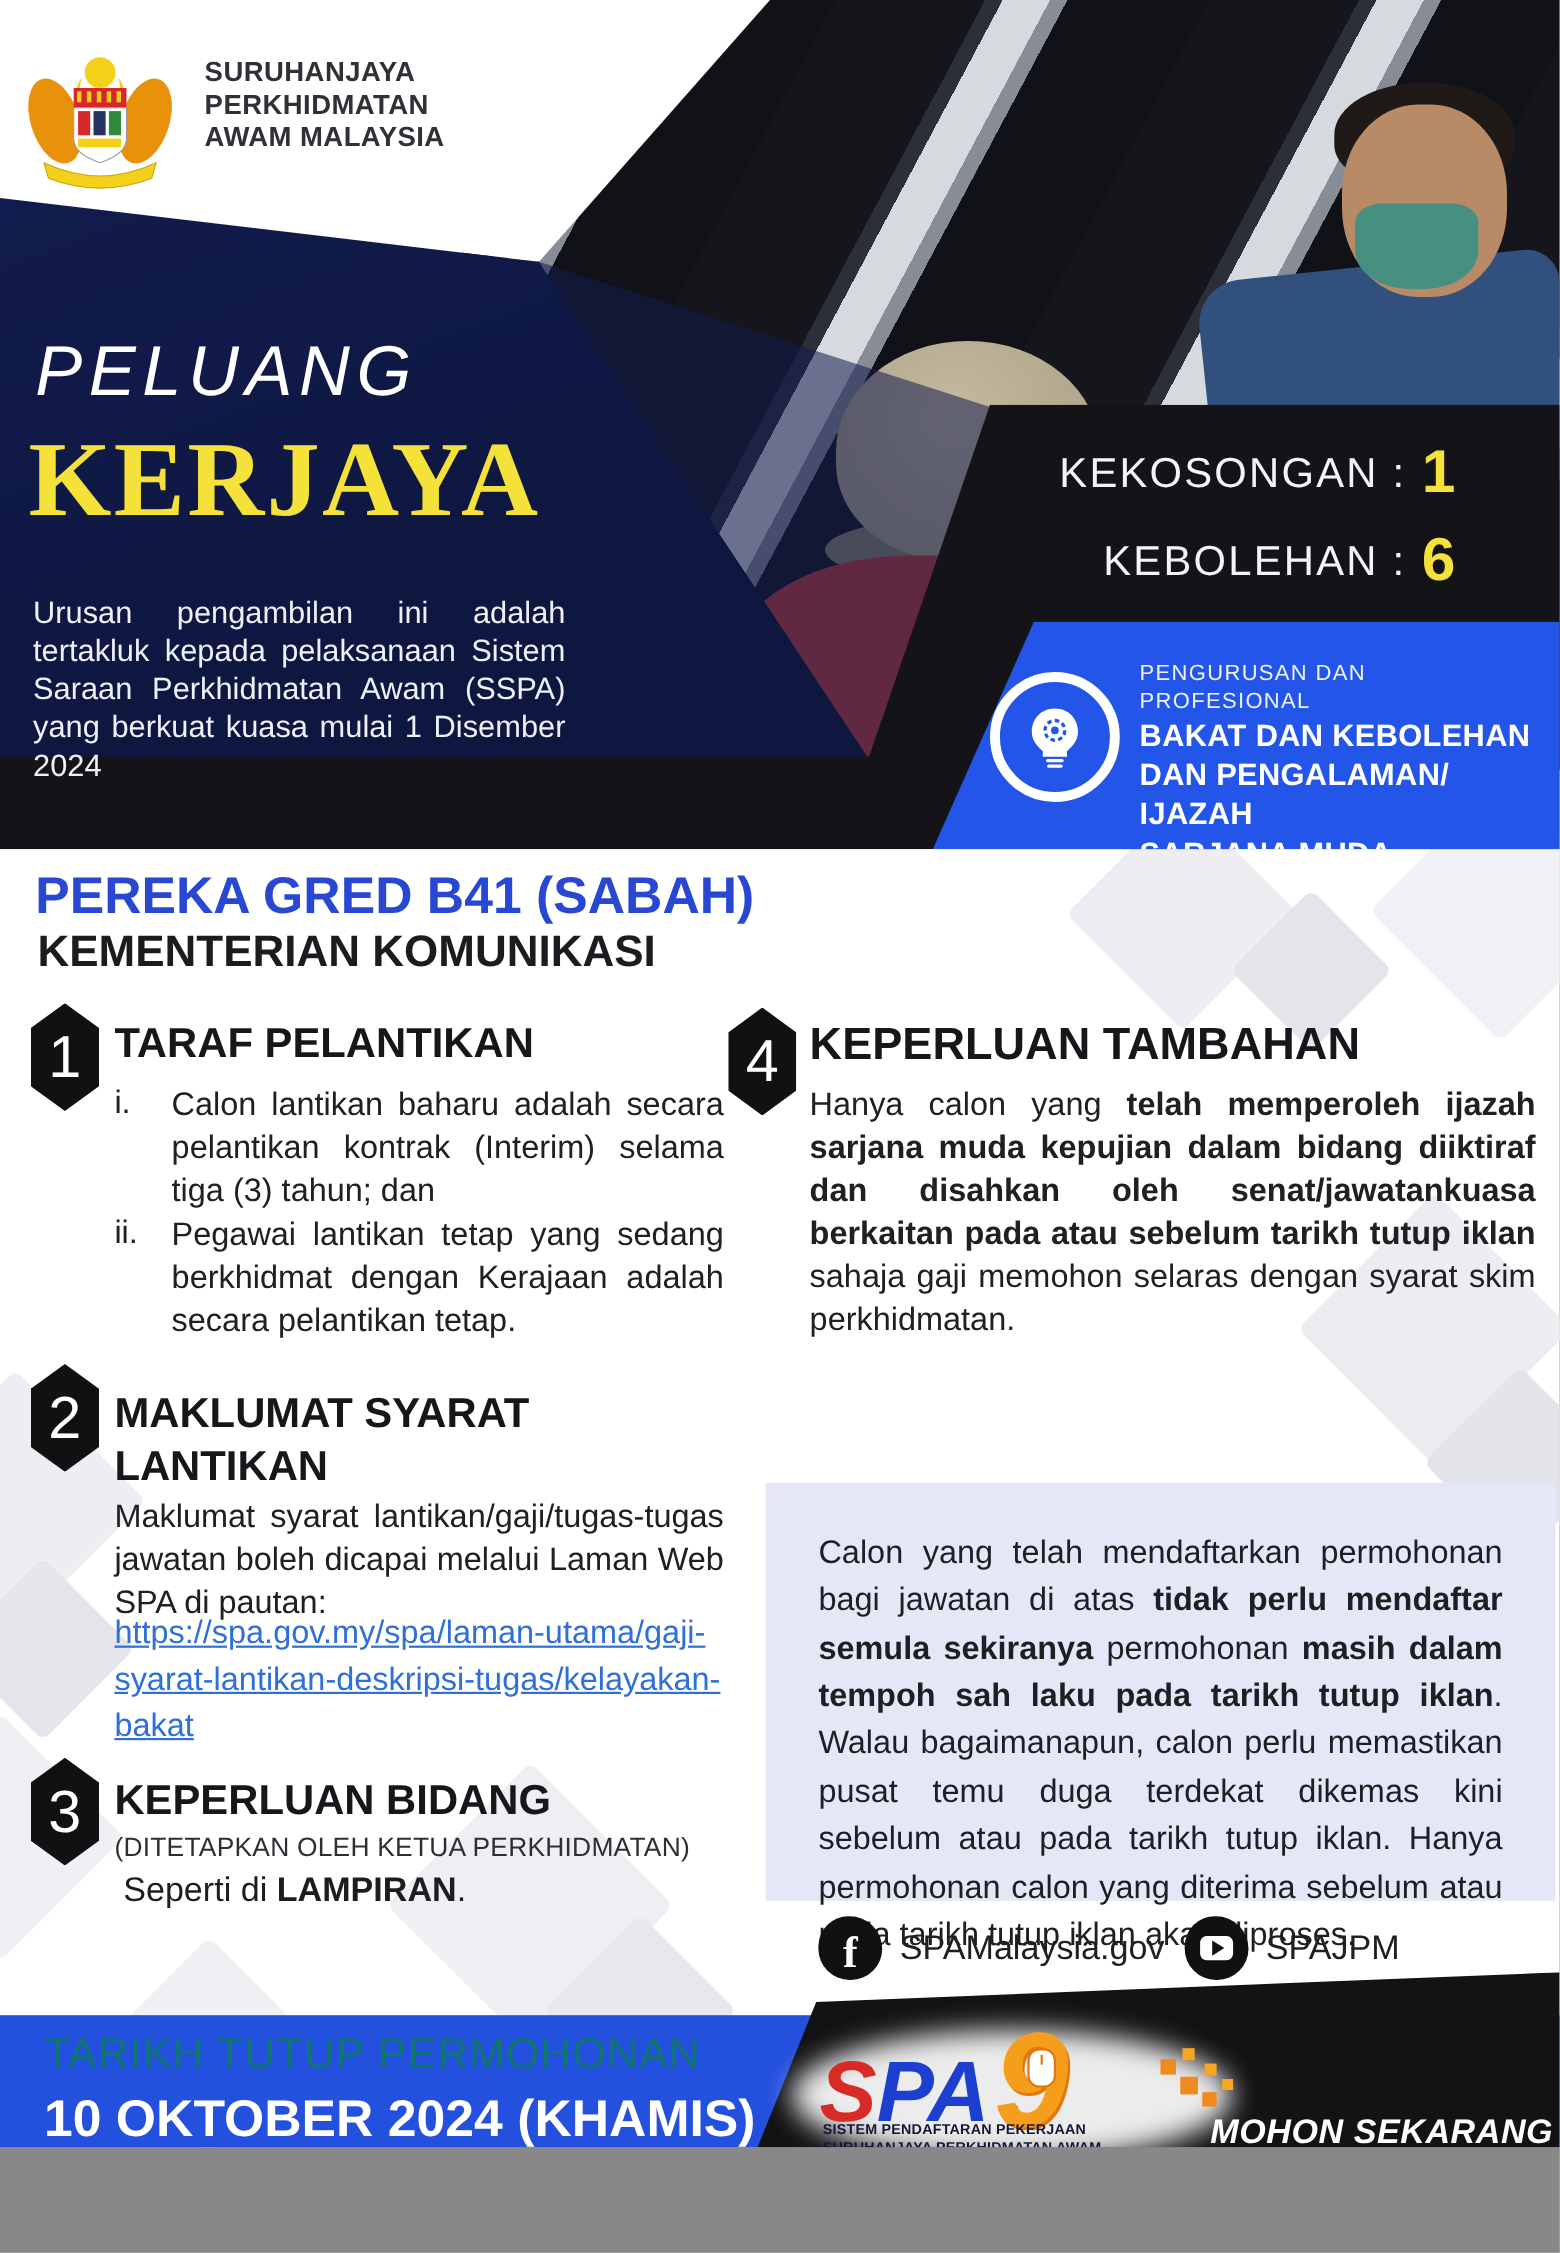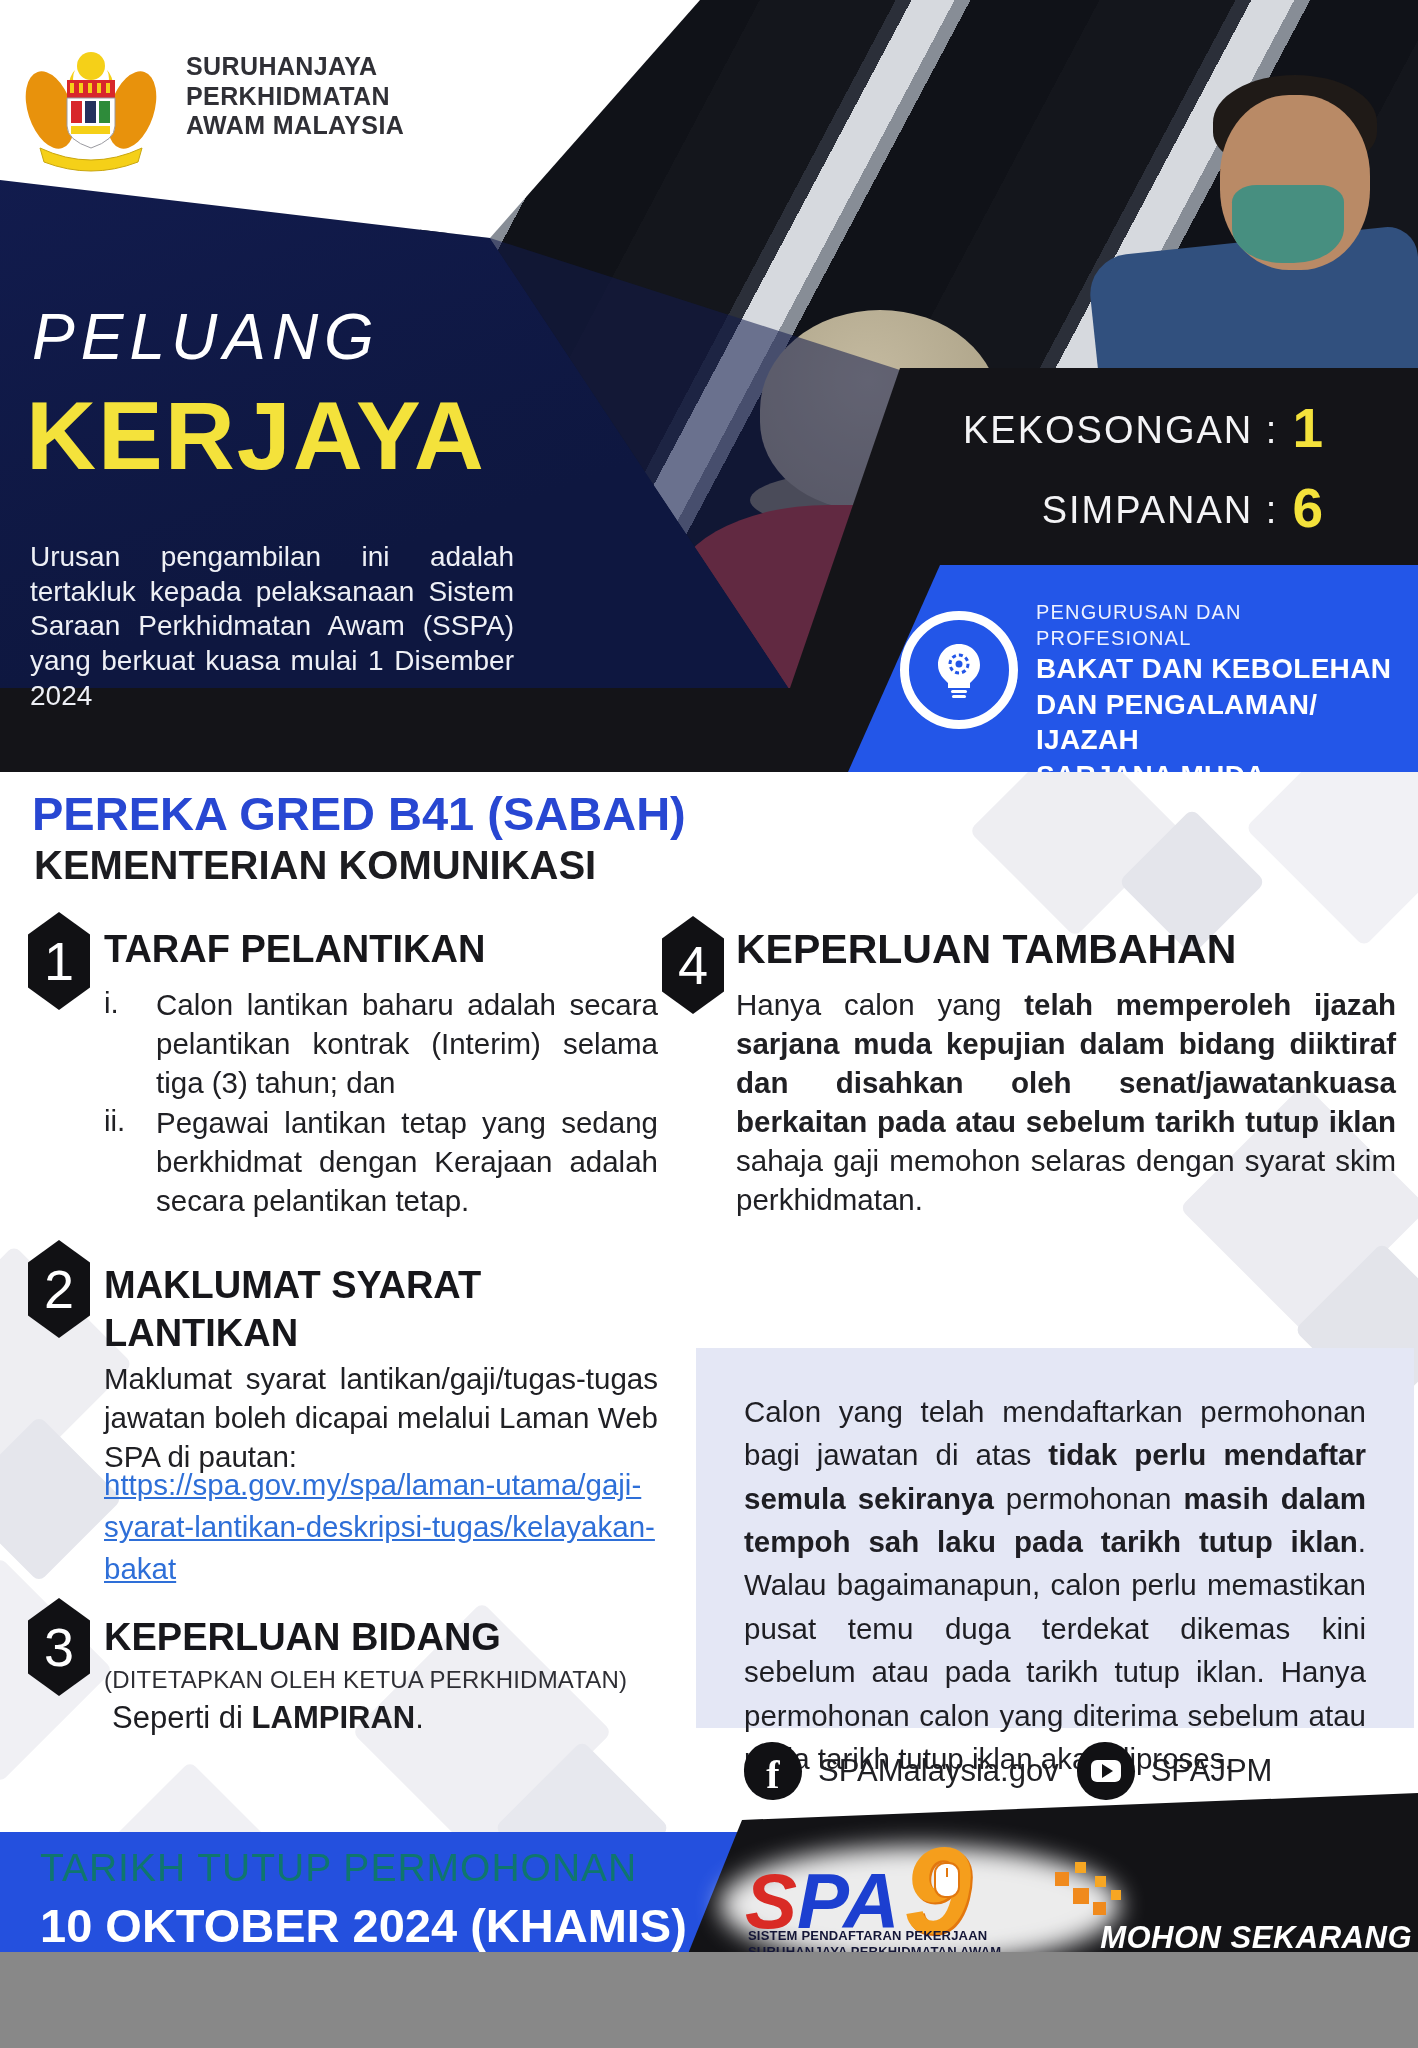--- a/index.html
+++ b/index.html
@@ -32,21 +32,21 @@
               clip-path:polygon(0 180px,490px 238px,790px 690px,0 690px);}
   .navy-overlay{left:0;top:0;width:920px;height:700px;background:rgba(18,27,76,0.55);z-index:2;
               clip-path:polygon(490px 238px,900px 370px,790px 690px);}
   .black-shape{left:0;top:0;width:1418px;height:780px;background:#141418;z-index:2;
               clip-path:polygon(900px 368px,1418px 368px,1418px 772px,0 772px,0 688px,790px 688px);}
 
   
   .crest{left:20px;top:40px;z-index:3;}
   .org-name{left:186px;top:52px;z-index:3;font-size:25px;font-weight:800;color:#303036;line-height:1.18;letter-spacing:0.4px;}
   .peluang{left:32px;top:300px;z-index:4;font-size:64px;font-weight:300;color:#ffffff;letter-spacing:6px;font-style:italic;}
-  .kerjaya{left:26px;top:380px;z-index:4;font-size:97px;font-weight:800;color:#F4E23B;letter-spacing:2px;}
+  .kerjaya{left:26px;top:380px;z-index:4;font-size:97px;font-weight:800;color:#F4E23B;letter-spacing:2px;font-family:Liberation Serif, serif;}
   .intro{left:30px;top:540px;width:484px;z-index:4;font-size:28px;line-height:1.24;color:#eef0f6;text-align:justify;}
   .stats{left:850px;top:396px;right:95px;z-index:4;text-align:right;}
   .stat-row{margin-bottom:16px;white-space:nowrap;}
   .stat-label{font-size:38px;font-weight:300;color:#f4f4f6;letter-spacing:2px;}
   .stat-value{font-size:55px;font-weight:800;color:#F4E23B;margin-left:14px;vertical-align:-4px;}
 
   .category-box{left:840px;top:565px;width:578px;height:207px;background:#2356E8;z-index:3;
                 clip-path:polygon(100px 0,578px 0,578px 207px,8px 207px);}
   .bulb-circle{position:absolute;left:60px;top:46px;width:100px;height:100px;border:9px solid #ffffff;border-radius:50%;
                display:flex;align-items:center;justify-content:center;}
@@ -172,21 +172,21 @@
 
   <div class="abs peluang">PELUANG</div>
   <div class="abs kerjaya">KERJAYA</div>
   <div class="abs intro">Urusan pengambilan ini adalah tertakluk kepada pelaksanaan Sistem Saraan Perkhidmatan Awam (SSPA) yang berkuat kuasa mulai 1 Disember 2024</div>
 
   <div class="abs stats">
     <div class="stat-row">
       <span class="stat-label">KEKOSONGAN :</span><span class="stat-value">1</span>
     </div>
     <div class="stat-row">
-      <span class="stat-label">SIMPANAN :</span><span class="stat-value">6</span>
+      <span class="stat-label">KEBOLEHAN :</span><span class="stat-value">6</span>
     </div>
   </div>
 
   <div class="abs category-box">
     <div class="bulb-circle">
       <svg width="64" height="64" viewBox="0 0 64 64">
         <path d="M32 6 C19 6 11 16 11 27 c0 9 6 14 10 18 v5 h22 v-5 c4 -4 10 -9 10 -18 C53 16 45 6 32 6 Z" fill="#ffffff"></path>
         <circle cx="32" cy="26" r="9" fill="none" stroke="#2356E8" stroke-width="3" stroke-dasharray="4 3"></circle>
         <circle cx="32" cy="26" r="3.5" fill="#2356E8"></circle>
         <rect x="24" y="52" width="16" height="3" rx="1.5" fill="#ffffff"></rect>

